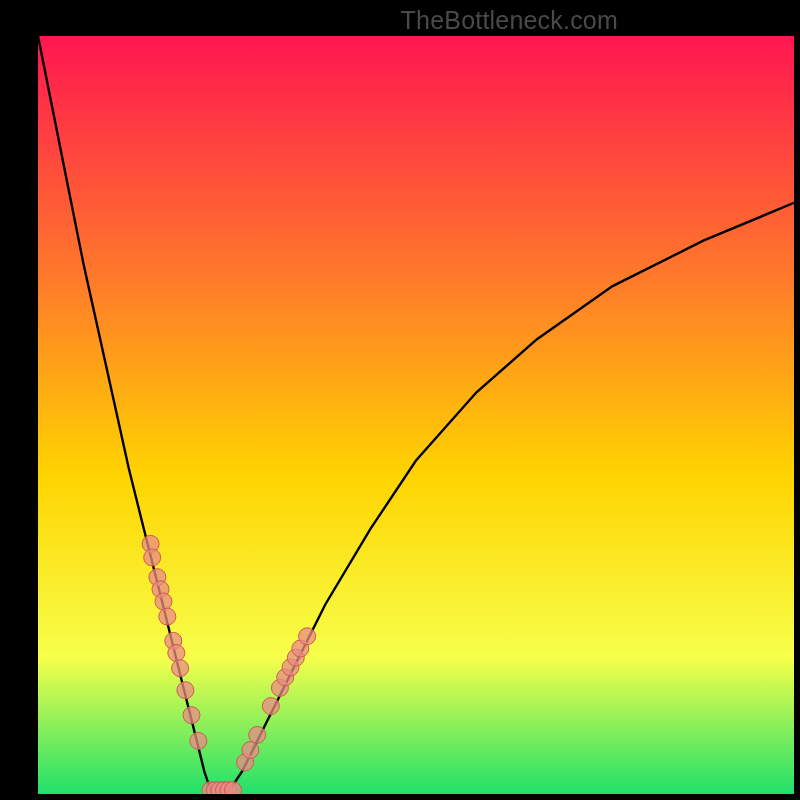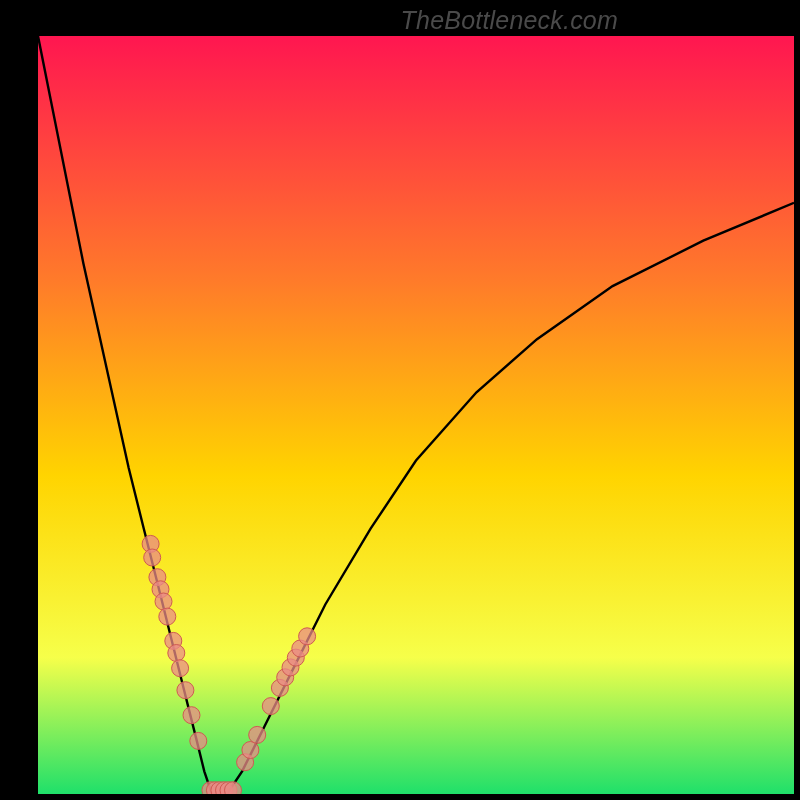--- a/index.html
+++ b/index.html
@@ -9,21 +9,20 @@
     height: 800px;
     overflow: hidden;
     background: #000;
     font-family: Arial, Helvetica, sans-serif;
   }
   .frame {
     position: relative;
     width: 632px;
     height: 800px;
     background: #000;
-    font-style: italic;
   }
   .watermark {
     position: absolute;
     top: 6px;
     right: 14px;
     color: #4a4a4a;
     font-size: 25px;
     font-weight: 400;
     letter-spacing: 0.2px;
     user-select: none;

